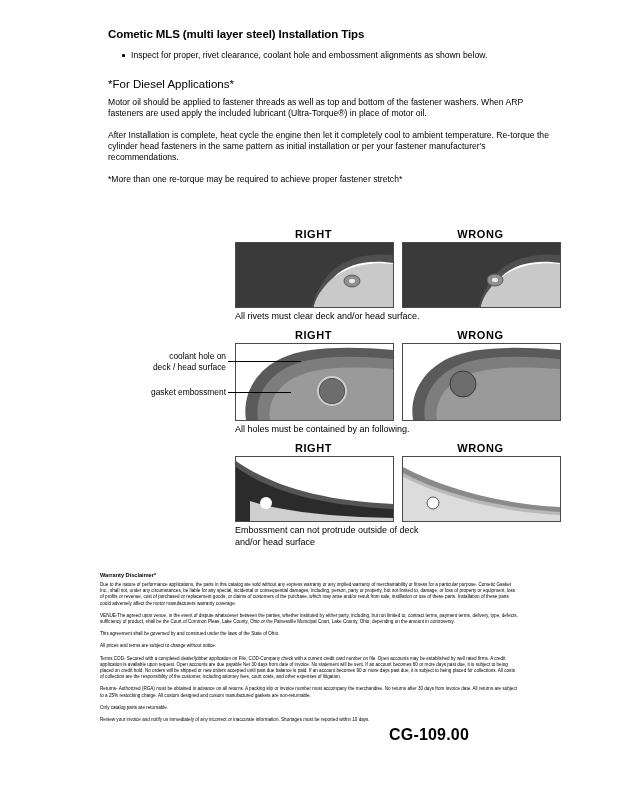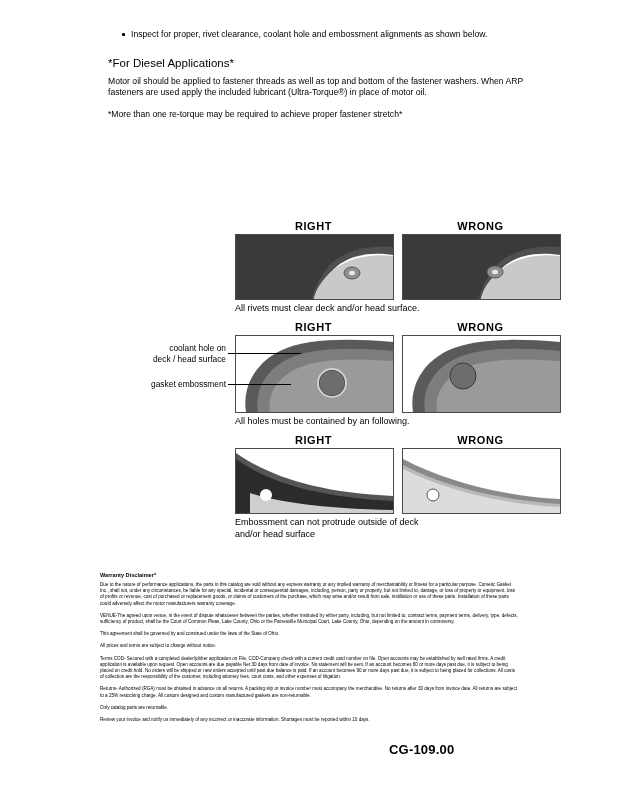--- a/index.html
+++ b/index.html
@@ -86,21 +86,21 @@
     font-size: 8.6px;
     line-height: 11px;
     margin: 0 0 11px 0;
   }
   p.para:last-child { margin-bottom: 0; }
 
   
   .figures {
     position: absolute;
     left: 108px;
-    top: 220px;
+    top: 228px;
     width: 450px;
   }
   .fig-row {
     position: relative;
     margin-bottom: 5px;
   }
   .fig-pair {
     display: flex;
     gap: 10px;
     justify-content: flex-start;
@@ -158,42 +158,44 @@
   }
   .warranty p {
     font-size: 4.6px;
     line-height: 6.2px;
     margin: 0 0 6px 0;
     text-align: left;
   }
   .docnum {
     position: absolute;
     left: 389px;
-    top: 742px;
-    font-size: 13px;
+    top: 726px;
+    font-size: 16px;
     font-weight: bold;
     letter-spacing: 0.2px;
   }
   svg { display: block; }
 </style>
 </head>
 <body>
 
 <div class="page">
 
   <div class="content">
+    <h1 class="title">Cometic MLS (multi layer steel) Installation Tips</h1>
 
 
     <ul class="sub-list">
       <li><span class="dot"></span></li>
       <li><span class="dot"></span><span>Inspect for proper, rivet clearance, coolant hole and embossment alignments as shown below.</span></li>
     </ul>
 
     <h2 class="subtitle">*For Diesel Applications*</h2>
     <p class="para">Motor oil should be applied to fastener threads as well as top and bottom of the fastener washers.  When ARP fasteners are used apply the included lubricant (Ultra-Torque®) in place of motor oil.</p>
+    <p class="para">After Installation is complete, heat cycle the engine then let it completely cool to ambient temperature. Re-torque the cylinder head fasteners in the same pattern as initial installation or per your fastener manufacturer's recommendations.</p>
     <p class="para">*More than one re-torque may be required to achieve proper fastener stretch*</p>
   </div>
 
   <div class="figures">
 
     <div class="fig-row">
       <div class="fig-pair">
         <div class="fig-block">
           <div class="fig-label">RIGHT</div>
           <div class="fig-box">

